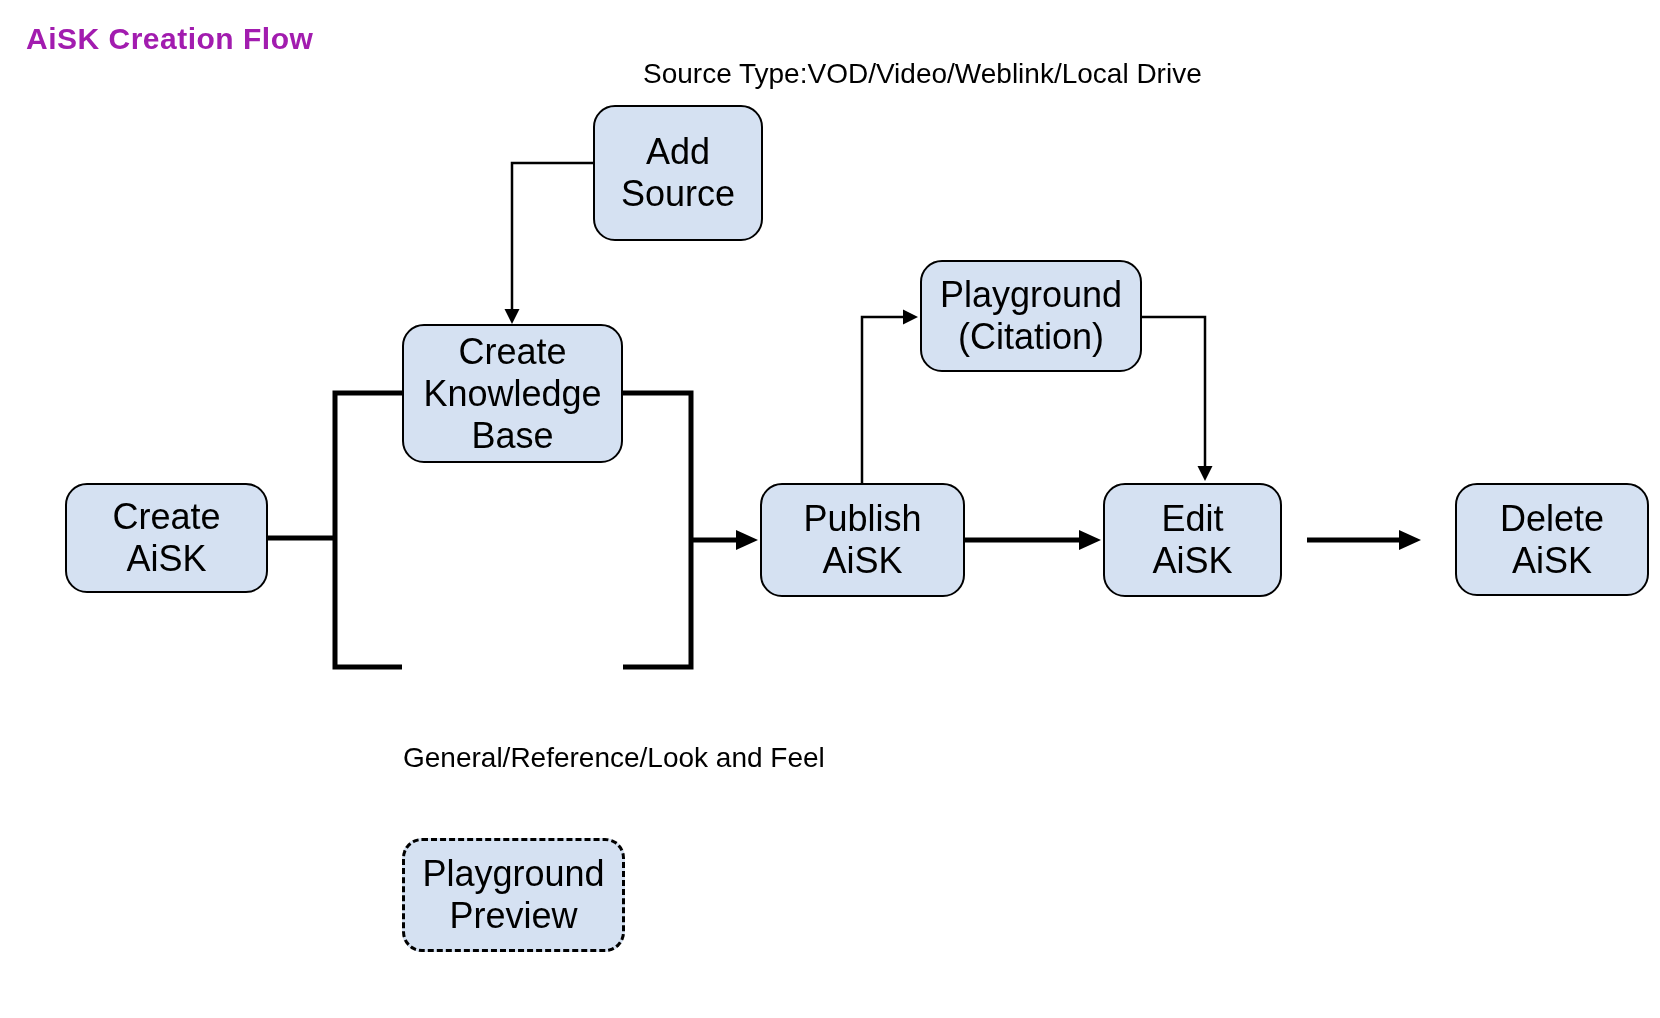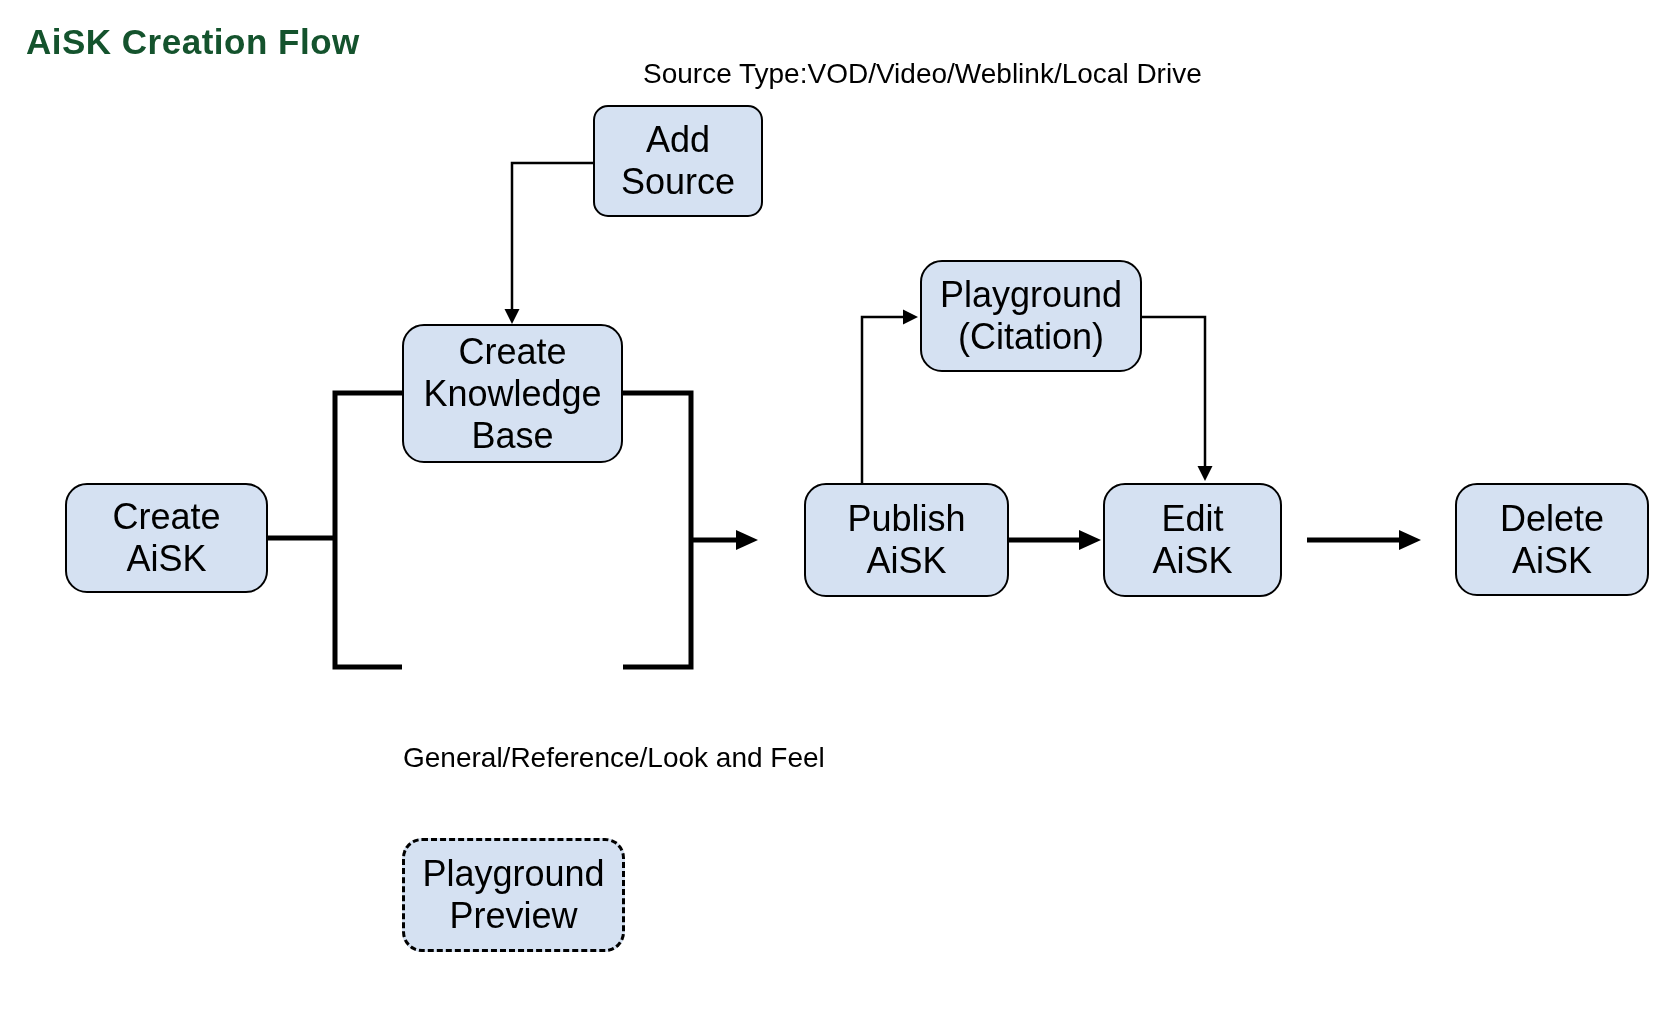--- a/index.html
+++ b/index.html
@@ -12,23 +12,23 @@
     position: relative;
     width: 1660px;
     height: 1018px;
     background: #ffffff;
     overflow: hidden;
   }
   .page-title {
     position: absolute;
     left: 26px;
     top: 22px;
-    font-size: 35px;
+    font-size: 30px;
     font-weight: 700;
-    color: #14532d;
+    color: #a21caf;
     letter-spacing: 0.5px;
   }
   .annotation {
     position: absolute;
     font-size: 28px;
     color: #000000;
     white-space: nowrap;
   }
   .annotation.source-type { left: 643px; top: 58px; }
   .annotation.global-note { left: 403px; top: 742px; }
@@ -44,25 +44,25 @@
     text-align: center;
     font-size: 36px;
     line-height: 42px;
     color: #000000;
     white-space: pre-line;
   }
   .node.dashed {
     border: 3px dashed #000000;
     border-radius: 20px;
   }
-  .node.n-add-source        { left: 593px;  top: 105px; width: 170px; height: 112px; border-radius: 15px; }
+  .node.n-add-source        { left: 593px;  top: 105px; width: 170px; height: 136px; }
   .node.n-create-kb         { left: 402px;  top: 324px; width: 221px; height: 139px; }
   .node.n-create-aisk       { left: 65px;   top: 483px; width: 203px; height: 110px; }
   .node.n-global-settings   { left: 402px;  top: 612px; width: 221px; height: 111px; }
-  .node.n-publish-aisk      { left: 760px;  top: 483px; width: 205px; height: 114px; margin-left: 44px; }
+  .node.n-publish-aisk      { left: 760px;  top: 483px; width: 205px; height: 114px; }
   .node.n-playground-cite   { left: 920px;  top: 260px; width: 222px; height: 112px; }
   .node.n-edit-aisk         { left: 1103px; top: 483px; width: 179px; height: 114px; }
   .node.n-delete-aisk       { left: 1455px; top: 483px; width: 194px; height: 113px; }
   .node.n-playground-prev   { left: 402px;  top: 838px; width: 223px; height: 114px; }
   svg.connectors {
     position: absolute;
     left: 0;
     top: 0;
     width: 1660px;
     height: 1018px;

